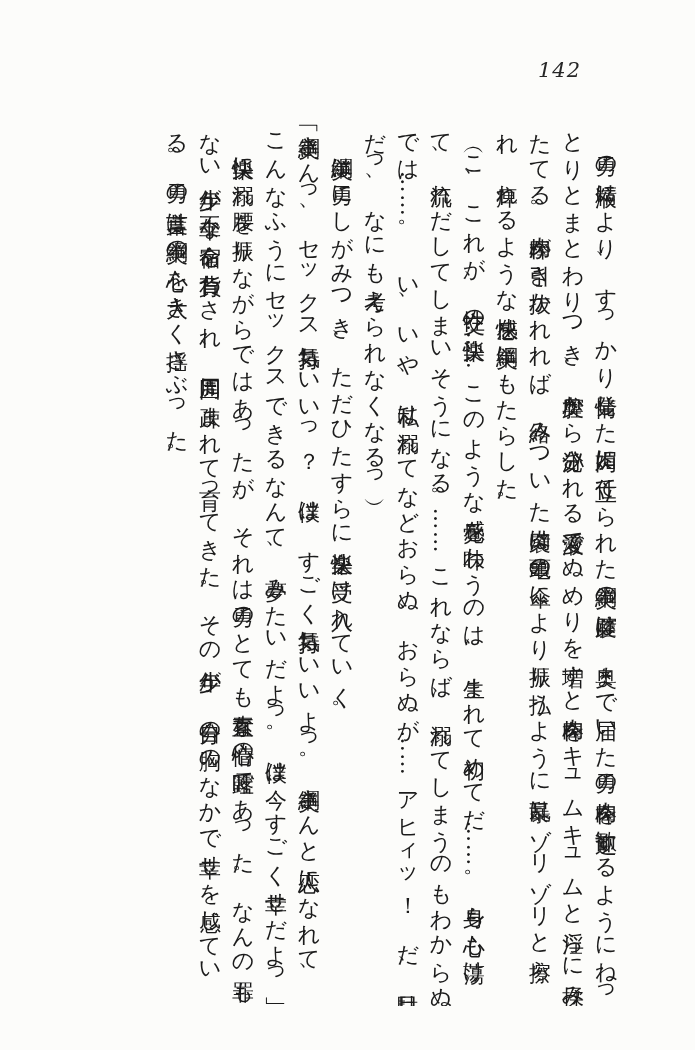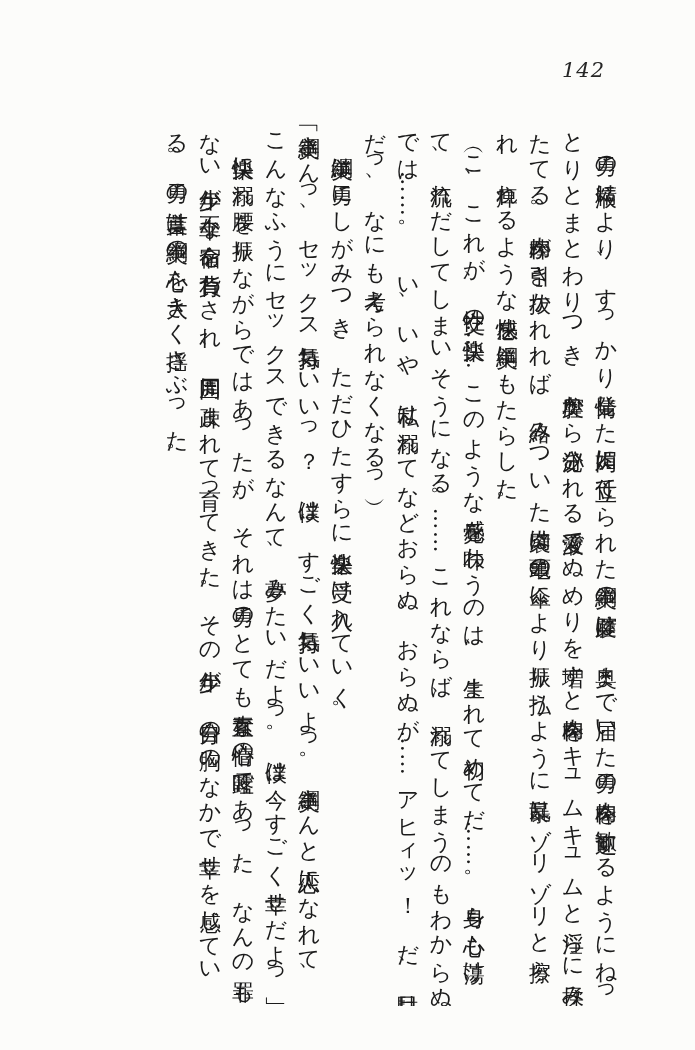--- a/index.html
+++ b/index.html
@@ -14,21 +14,21 @@
     width: 695px;
     height: 1050px;
     background: #fcfcfa;
     color: #1b1b1b;
     font-family: "DejaVu Serif", serif;
     overflow: hidden;
   }
   .page-number {
     position: absolute;
     top: 58px;
-    left: 562px;
+    left: 538px;
     font-size: 21px;
     font-style: italic;
     letter-spacing: 1px;
     color: #262626;
   }
   .body-text {
     position: absolute;
     top: 118px;
     right: 72px;
     width: 566px;

